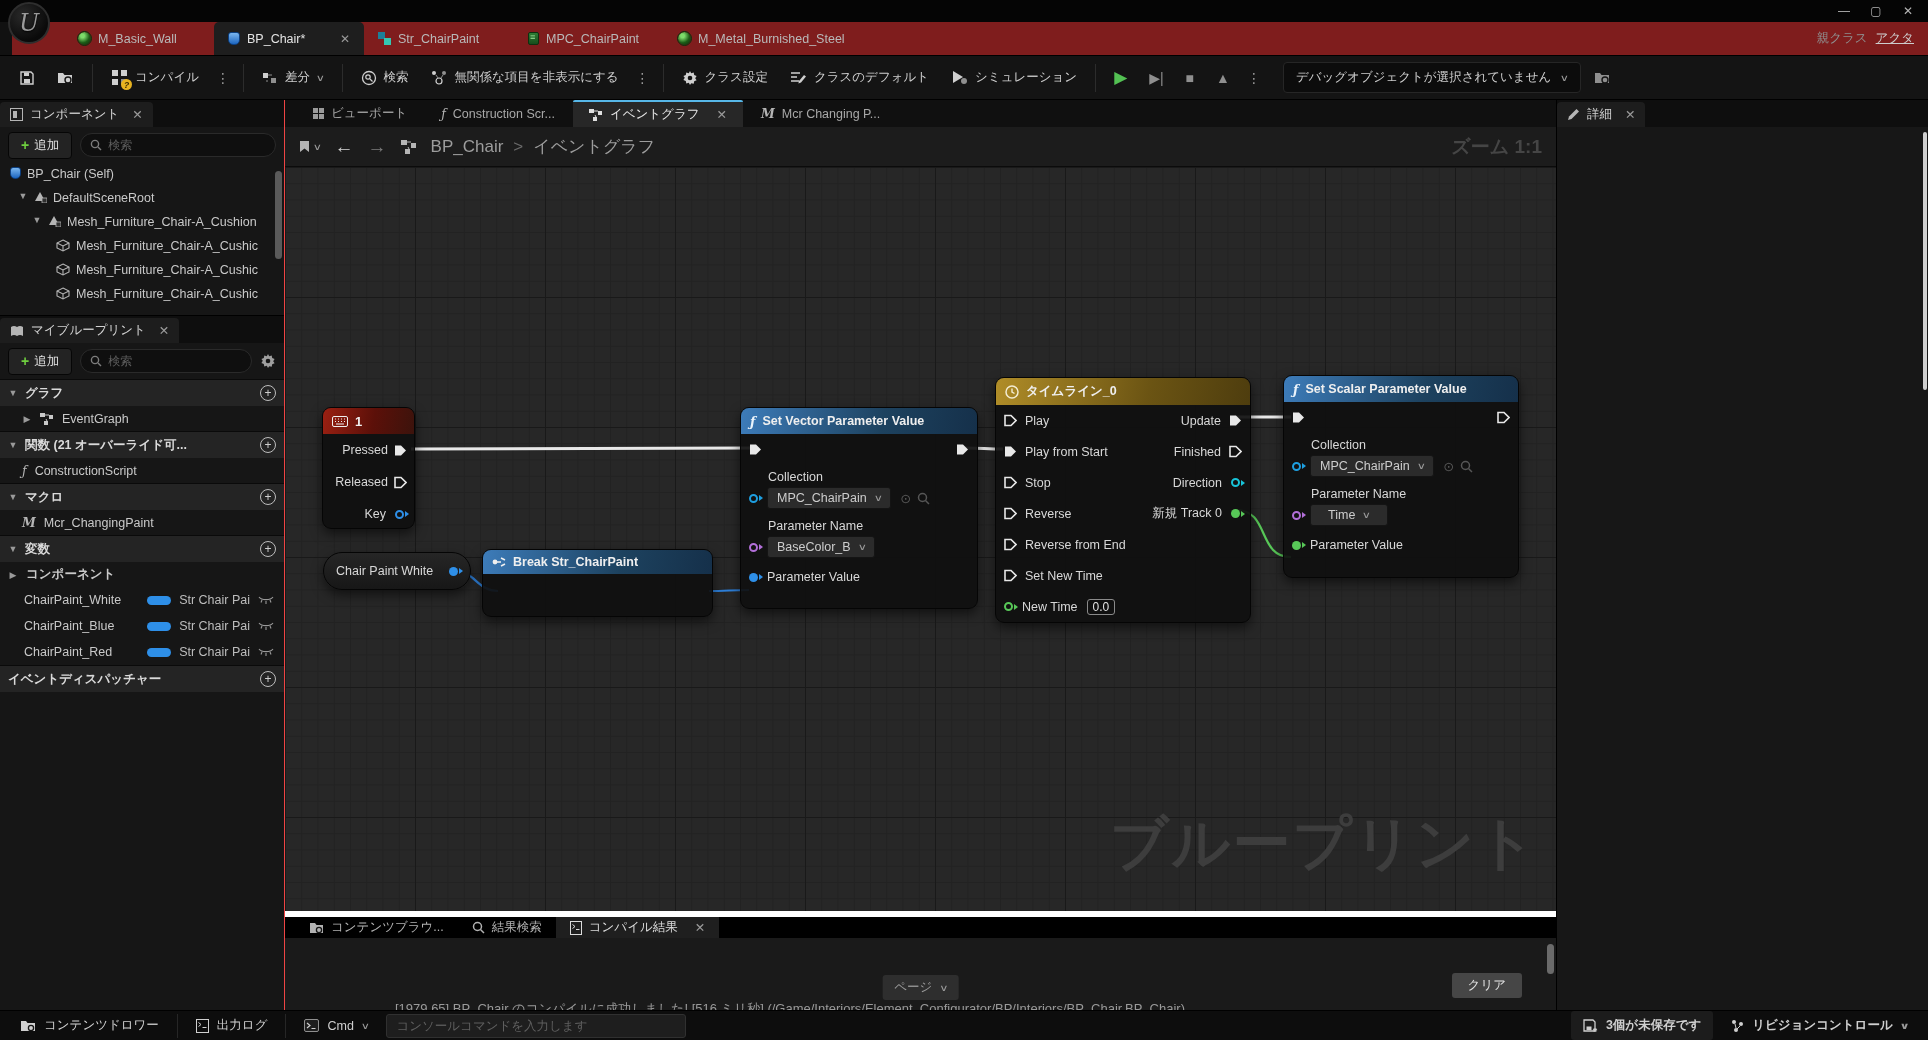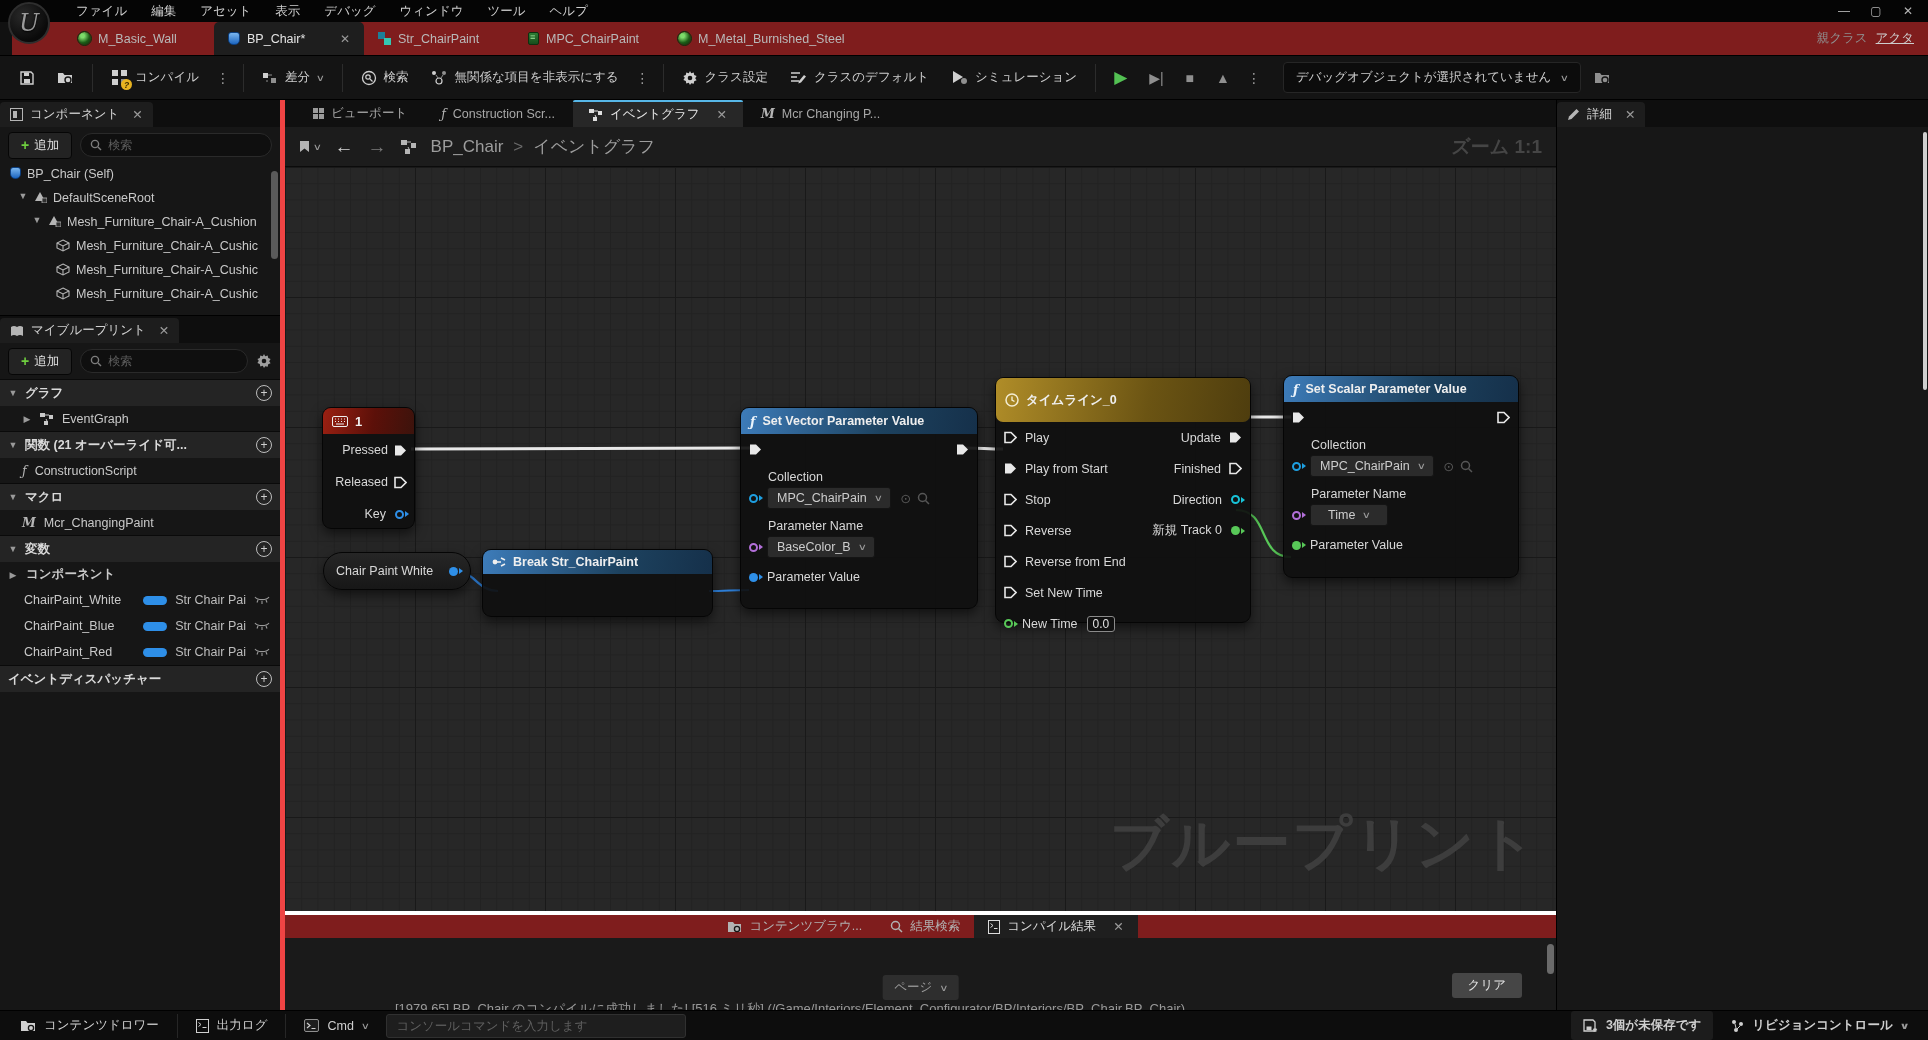--- a/index.html
+++ b/index.html
@@ -46,21 +46,21 @@
   svg.tico { display:block; }
   .badge-q { position:absolute; right:-4px; bottom:-4px; width:11px; height:11px; border-radius:50%; background:#e8b320;
     color:#3a2c00; font-size:9px; font-weight:bold; display:flex; align-items:center; justify-content:center; }
   .play-green { color:#53c153; font-size:17px; }
   .ctrl-gray { color:#8f8f8f; font-size:14px; }
   .debugdrop { background:#0c0c0c; border:1px solid #262626; border-radius:4px; padding:6px 12px;
     display:flex; gap:10px; align-items:center; color:#cfcfcf; }
 
   
   .main { flex:1; display:flex; min-height:0; }
-  .leftcol { width:285px; display:flex; flex-direction:column; background:#161616; border-right:5px solid #ef4444; }
+  .leftcol { width:285px; display:flex; flex-direction:column; background:#161616; border-right:1px solid #ef4444; }
   .paneltabrow { height:27px; background:#0e0e0e; display:flex; align-items:stretch; flex:none; }
   .ptab { display:flex; align-items:center; gap:7px; padding:0 10px; background:#1d1d1d; color:#d2d2d2; border-radius:4px 4px 0 0; margin-top:2px; }
   .ptab .close { color:#9a9a9a; margin-left:6px; }
   .addrow { height:36px; display:flex; align-items:center; gap:8px; padding:0 8px; flex:none; }
   .addbtn { display:flex; align-items:center; gap:5px; background:#232323; border:1px solid #060606; border-radius:4px;
     padding:4px 12px; color:#e0e0e0; }
   .addbtn .plus { color:#6fcf3f; font-weight:bold; font-size:14px; }
   .searchbox { flex:1; display:flex; align-items:center; gap:6px; background:#0f0f0f; border:1px solid #2a2a2a;
     border-radius:12px; height:24px; padding:0 9px; }
   .searchbox input { flex:1; background:transparent; border:0; outline:0; color:#cfcfcf; font-size:12px; width:40px; }
@@ -124,21 +124,21 @@
   .pcirc::after { content:""; position:absolute; left:10px; top:1.5px; border-left:4px solid var(--c);
     border-top:3px solid transparent; border-bottom:3px solid transparent; }
   .pcirc.hollow::after { left:8px; top:-0.5px; }
   .dropbox { background:#2b2b2b; border:1px solid #141414; border-radius:3px; padding:3px 9px; color:#cdcdcd;
     display:inline-flex; align-items:center; gap:8px; }
   .ghosts { color:#565656; display:flex; gap:6px; font-size:13px; align-items:center; }
   .nlabel { color:#d8d8d8; }
   .valbox { border:1px solid #8a8a8a; background:#101010; border-radius:3px; padding:0 5px; color:#e0e0e0; font-size:12px; }
 
   
-  .bottomtabs { height:27px; background:#7f1d1d; border-top:4px solid #ffffff; display:flex; align-items:stretch; padding-left:10px; flex:none;justify-content:center; }
+  .bottomtabs { height:27px; background:#000000; border-top:6px solid #ffffff; display:flex; align-items:stretch; padding-left:10px; flex:none; }
   .btab { display:flex; align-items:center; gap:7px; padding:0 14px; color:#b2b2b2; }
   .btab.active { background:#1f1f1f; color:#dcdcdc; }
   .results { height:72px; background:#1a1a1a; position:relative; overflow:hidden; flex:none; }
   .compilemsg { position:absolute; left:110px; top:62px; color:#9a9a9a; font-size:13px; white-space:nowrap; }
   .pagedrop { position:absolute; left:50%; transform:translateX(-50%); bottom:10px; background:#2e2e2e; border-radius:3px;
     padding:4px 12px; color:#9a9a9a; display:flex; gap:8px; align-items:center; }
   .clearbtn { position:absolute; right:34px; bottom:12px; background:#464646; border-radius:3px; padding:4px 16px; color:#e2e2e2; }
   .resscroll { position:absolute; right:2px; top:6px; width:7px; height:30px; background:#6a6a6a; border-radius:4px; }
 
   
@@ -158,30 +158,20 @@
 </style>
 </head>
 <body>
 
 <div class="app">
 
   <div class="menubar">
     <div class="logo">
         <span>U</span>
       </div>
-    <div class="menus">
-      <span>ファイル</span>
-      <span>編集</span>
-      <span>アセット</span>
-      <span>表示</span>
-      <span>デバッグ</span>
-      <span>ウィンドウ</span>
-      <span>ツール</span>
-      <span>ヘルプ</span>
-    </div>
     <div class="wincontrols">
       <span>—</span>
       <span>▢</span>
       <span>✕</span>
     </div>
   </div>
 
   <div class="assetbar">
     <div class="atab">
       <span class="icon-sphere"></span>
@@ -622,21 +612,21 @@
               <span class="chev">∨</span>
             </span>
           </div>
           <div class="nrow" style="gap:9px;padding-left:8px;margin-top:12px;">
             <span class="pcirc filled" style="--c:var(--pin-blue,#2e8fe8);"></span>
             <span class="nlabel">Parameter Value</span>
           </div>
         </div>
 
         <div class="node" style="left:710px;top:210px;width:256px;height:246px;">
-          <div class="nhead gold" style="height:44px;border-radius:7px;">
+          <div class="nhead gold" style="height:27px;">
             <svg width="14" height="14" viewBox="0 0 14 14">
                 <circle cx="7" cy="7" r="6" fill="none" stroke="#f3ecd2" stroke-width="1.5"></circle>
                 <path d="M7 3.5V7l2.5 1.5" stroke="#f3ecd2" stroke-width="1.4" fill="none"></path>
               </svg>
             <span>タイムライン_0</span>
           </div>
           <div class="nrow" style="height:31px;justify-content:space-between;padding:0 8px;">
             <span style="display:flex;align-items:center;gap:8px;">
               <svg class="pin-exec" width="13" height="13" viewBox="0 0 13 13">
                   <path d="M1,1.5 h6 l5,5 -5,5 h-6 z" fill="none" stroke="#e8e8e8" stroke-width="1.6"></path>

